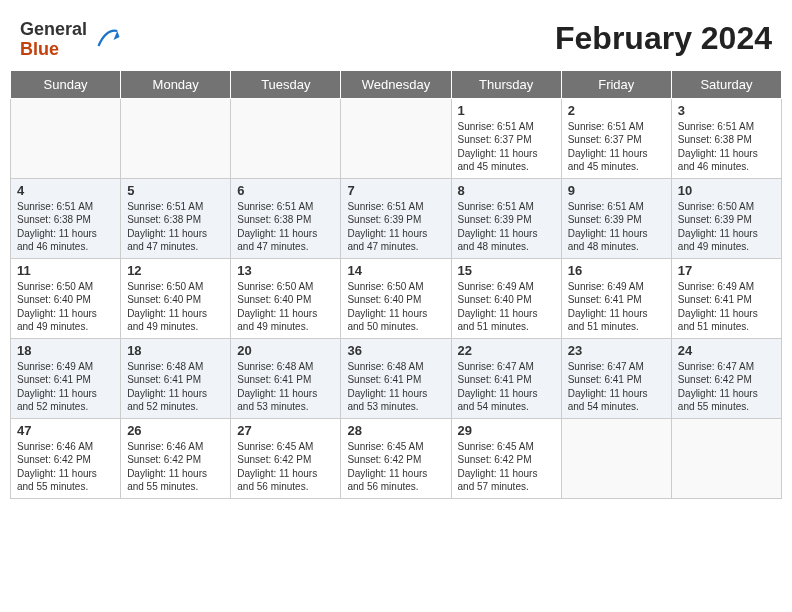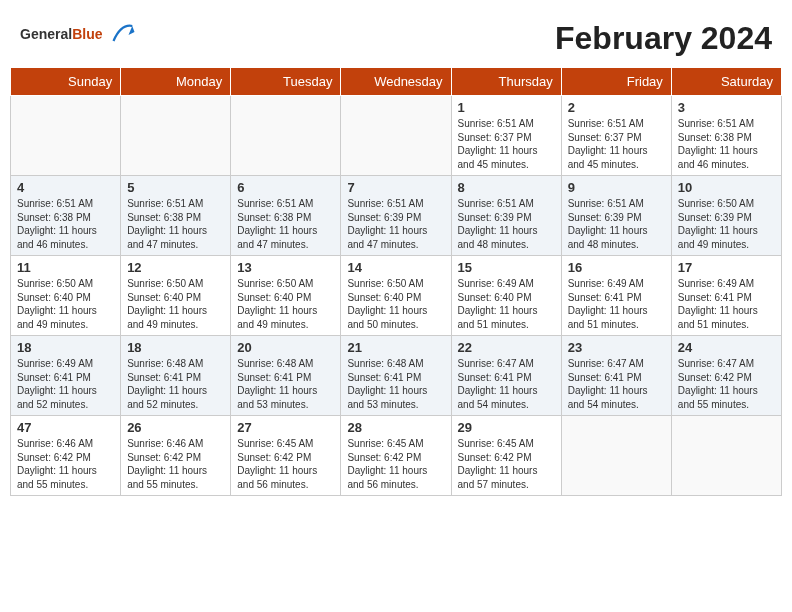--- a/index.html
+++ b/index.html
@@ -15,22 +15,22 @@
       justify-content: space-between;
       align-items: flex-start;
       padding: 10px 10px 5px 10px;
     }
     .logo {
       display: flex;
       align-items: center;
     }
     .logo-text {
       display: flex;
-      flex-direction: row;
-      font-size: 14px;
+      flex-direction: column;
+      font-size: 18px;
       font-weight: bold;
       line-height: 1.1;
     }
     .logo-text .general { color: #333; }
     .logo-text .blue { color: #c2410c; }
     .logo-icon {
       width: 30px;
       height: 30px;
       margin-left: 4px;
     }
@@ -46,23 +46,23 @@
       font-size: 14px;
       color: #444;
     }
     .calendar {
       width: 100%;
       border-collapse: collapse;
       margin-top: 5px;
       font-size: 11px;
     }
     .calendar th {
-      background-color: #c2410c;
+      background-color: #737373;
       color: #fff;
-      text-align: right;
+      text-align: center;
       padding: 6px 8px;
       font-size: 13px;
       font-weight: normal;
       border: 1px solid #fff;
     }
     .calendar td {
       border: 1px solid #ccc;
       vertical-align: top;
       padding: 4px 6px;
       width: calc(100%/7);
@@ -205,21 +205,21 @@
         </td>
         <td>
           <span class="day-number">18</span>
           <div class="day-info">Sunrise: 6:48 AM<br>Sunset: 6:41 PM<br>Daylight: 11 hours and 52 minutes.</div>
         </td>
         <td>
           <span class="day-number">20</span>
           <div class="day-info">Sunrise: 6:48 AM<br>Sunset: 6:41 PM<br>Daylight: 11 hours and 53 minutes.</div>
         </td>
         <td>
-          <span class="day-number">21</span>
+          <span class="day-number">36</span>
           <div class="day-info">Sunrise: 6:48 AM<br>Sunset: 6:41 PM<br>Daylight: 11 hours and 53 minutes.</div>
         </td>
         <td>
           <span class="day-number">22</span>
           <div class="day-info">Sunrise: 6:47 AM<br>Sunset: 6:41 PM<br>Daylight: 11 hours and 54 minutes.</div>
         </td>
         <td>
           <span class="day-number">23</span>
           <div class="day-info">Sunrise: 6:47 AM<br>Sunset: 6:41 PM<br>Daylight: 11 hours and 54 minutes.</div>
         </td>

